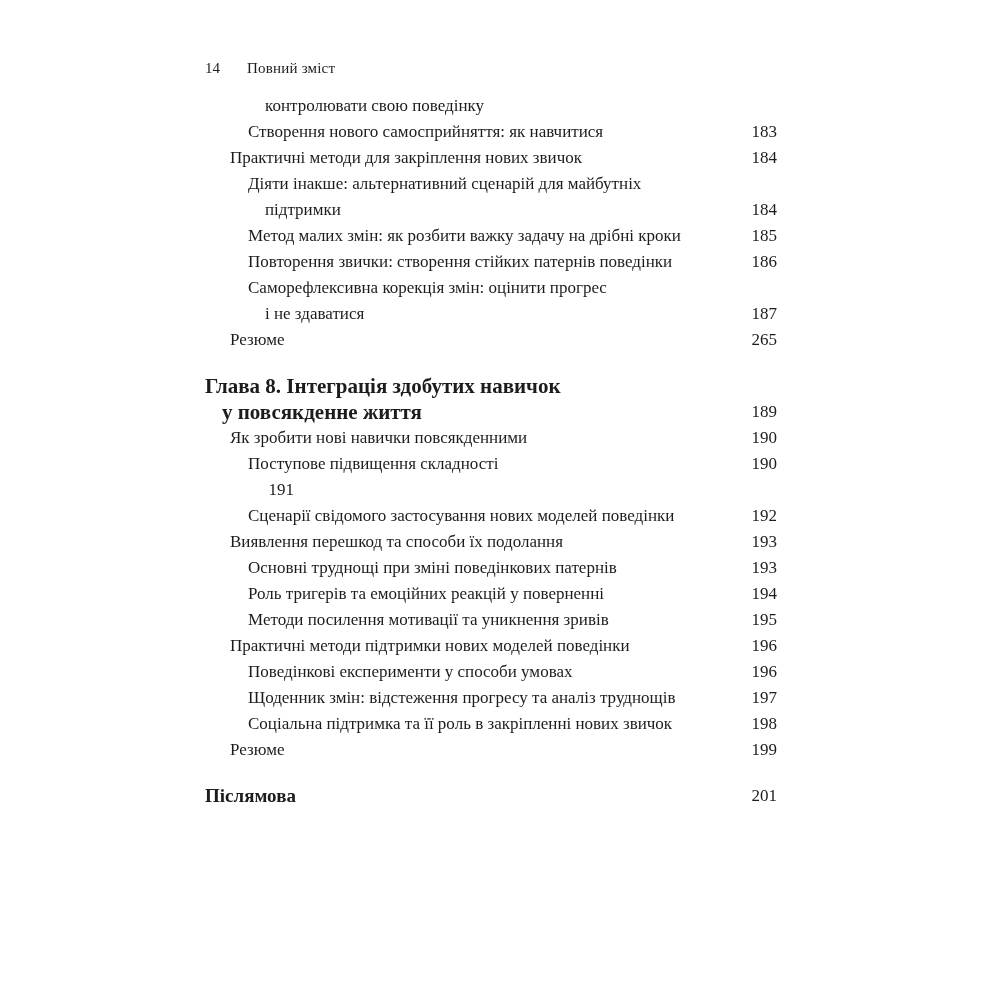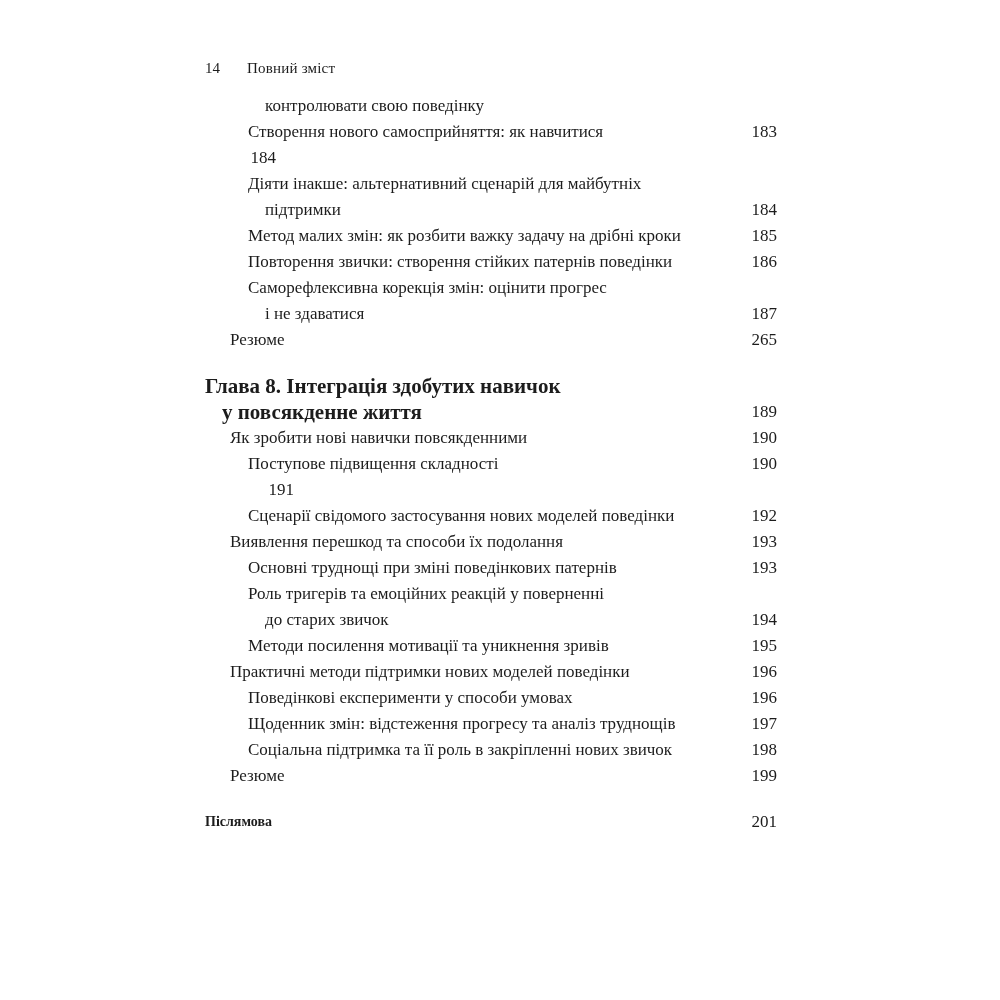--- a/index.html
+++ b/index.html
@@ -61,21 +61,21 @@
   .lvl2 { padding-left: 43px; }
   .toc-line.cont { padding-left: 17px; }
   .toc-row.bold .toc-text {
     font-weight: bold;
     font-size: 21px;
   }
   .toc-row.gap {
     margin-top: 20px;
   }
   .toc-row.big .toc-text {
-    font-size: 14px;
+    font-size: 19px;
     font-family: Liberation Serif, serif;
   }
 </style>
 </head>
 <body>
 
 <div class="page">
   <div class="content">
     <div class="running-head">
       <span class="folio">14</span>
@@ -83,20 +83,23 @@
     </div>
     <div class="toc-list">
         <div class="toc-row lvl2">
           <div class="toc-text">
             <div class="toc-line cont">контролювати свою поведінку</div>
             <div class="toc-line">Створення нового самосприйняття: як навчитися</div>
           </div>
           <div class="toc-page">183</div>
         </div>
         <div class="toc-row lvl1">
+          <div class="toc-text">
+            <div class="toc-line">Практичні методи для закріплення нових звичок</div>
+          </div>
           <div class="toc-page">184</div>
         </div>
         <div class="toc-row lvl2">
           <div class="toc-text">
             <div class="toc-line">Діяти інакше: альтернативний сценарій для майбутніх</div>
             <div class="toc-line cont">підтримки</div>
           </div>
           <div class="toc-page">184</div>
         </div>
         <div class="toc-row lvl2">
@@ -160,21 +163,20 @@
         </div>
         <div class="toc-row lvl2">
           <div class="toc-text">
             <div class="toc-line">Основні труднощі при зміні поведінкових патернів</div>
           </div>
           <div class="toc-page">193</div>
         </div>
         <div class="toc-row lvl2">
           <div class="toc-text">
             <div class="toc-line">Роль тригерів та емоційних реакцій у поверненні</div>
-            <div class="toc-line cont">до старих звичок</div>
           </div>
           <div class="toc-page">194</div>
         </div>
         <div class="toc-row lvl2">
           <div class="toc-text">
             <div class="toc-line">Методи посилення мотивації та уникнення зривів</div>
           </div>
           <div class="toc-page">195</div>
         </div>
         <div class="toc-row lvl1">

